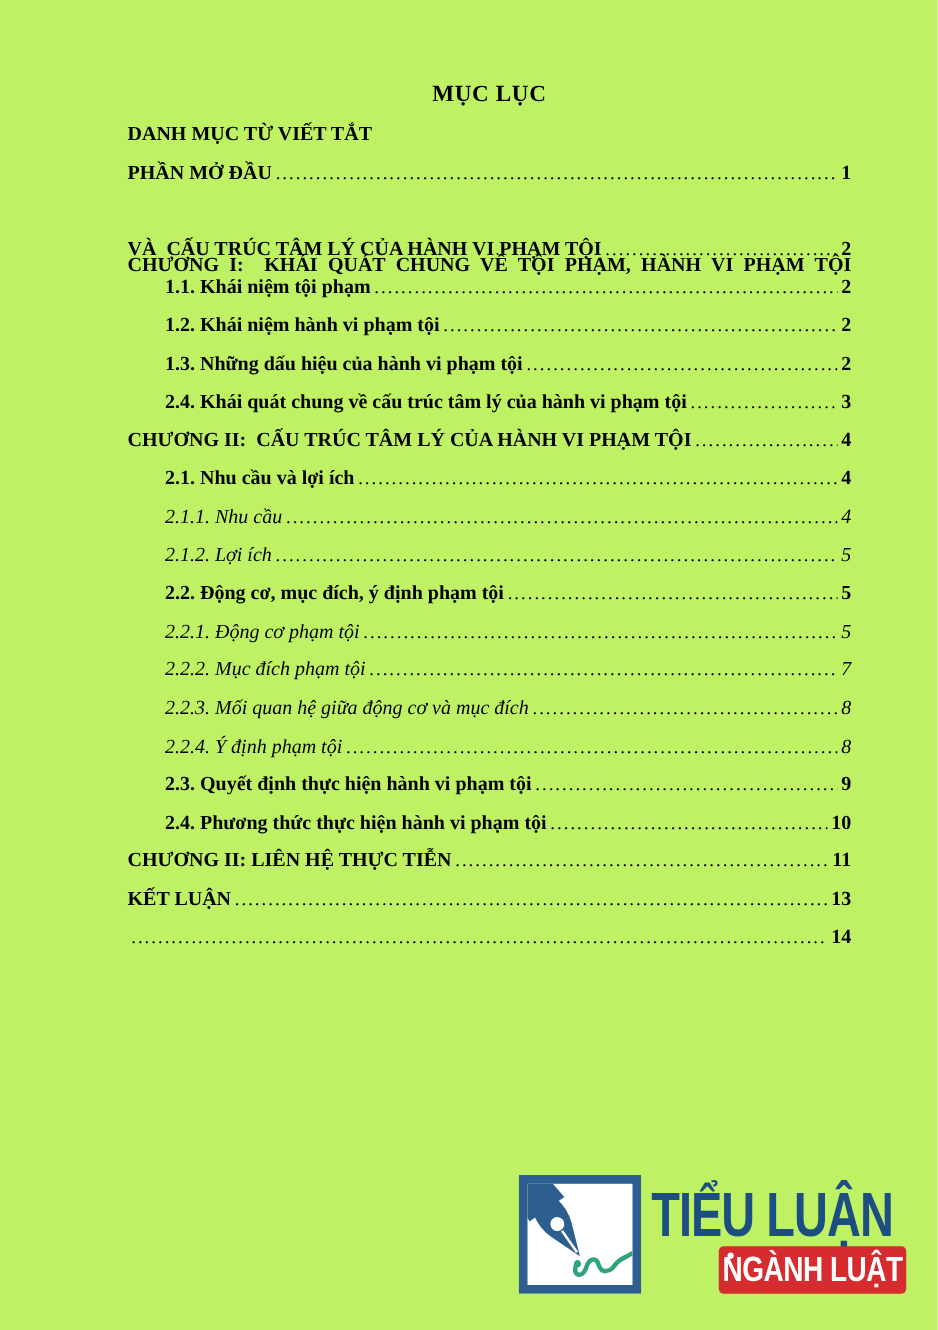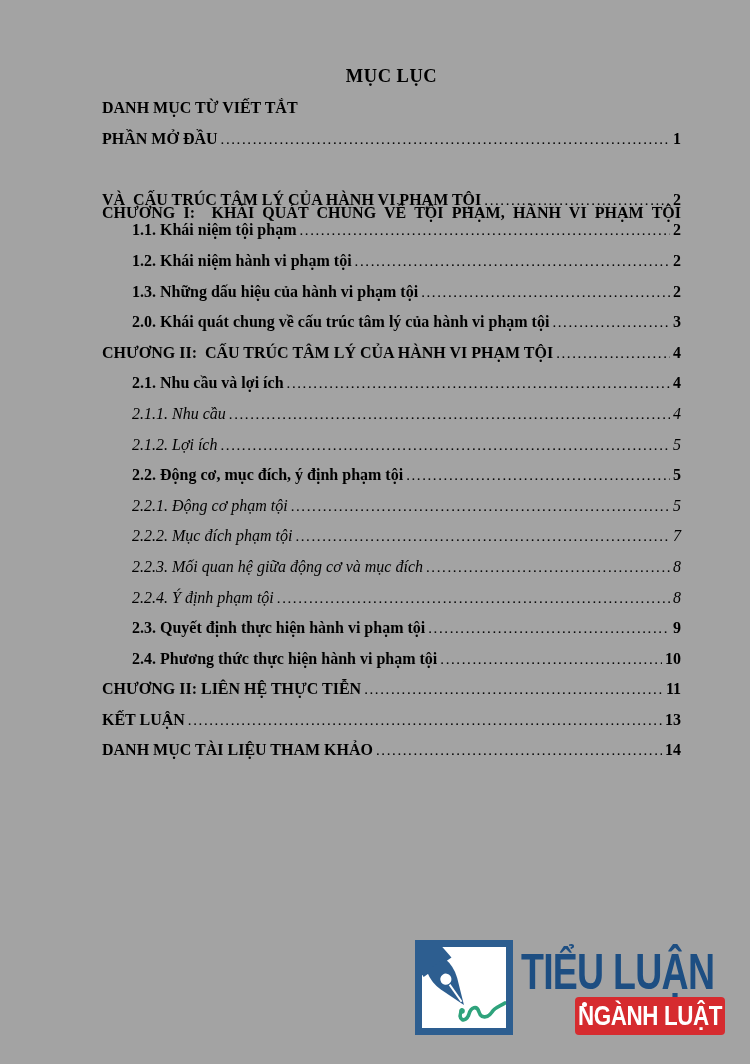--- a/index.html
+++ b/index.html
@@ -1,21 +1,21 @@
 <!DOCTYPE html>
 <html style="--blue: #2d5e90; --blue_dark: #1d4e82; --red: #d62b2f; --green: #2fa37c;"><head>
 <meta charset="utf-8">
 <style>
   html, body { margin:0; padding:0; }
   body {
     width:750px; height:1064px; background:#ffffff; position:relative;
     font-family:"Liberation Serif", serif; color:#000;
     overflow:hidden;
   }
-  .page { position:absolute; inset:0; background:#a3a3a3; }
+  .page { position:absolute; inset:0; background:#bef264; }
 
   .doc-title {
     position:absolute; left:102px; top:61px; width:579px;
     text-align:center; font-weight:bold; font-size:18.5px; line-height:31px;
     letter-spacing:0.5px;
   }
 
   .toc { position:absolute; left:102px; top:93px; width:579px; }
   .toc-row {
     display:flex; align-items:baseline;
@@ -96,21 +96,21 @@
         <span class="toc-label">1.2. Khái niệm hành vi phạm tội</span>
         <span class="toc-dots"></span>
         <span class="toc-page">2</span>
       </div>
       <div class="toc-row level1 bold">
         <span class="toc-label">1.3. Những dấu hiệu của hành vi phạm tội</span>
         <span class="toc-dots"></span>
         <span class="toc-page">2</span>
       </div>
       <div class="toc-row level1 bold">
-        <span class="toc-label">2.0. Khái quát chung về cấu trúc tâm lý của hành vi phạm tội</span>
+        <span class="toc-label">2.4. Khái quát chung về cấu trúc tâm lý của hành vi phạm tội</span>
         <span class="toc-dots"></span>
         <span class="toc-page">3</span>
       </div>
       <div class="toc-row level0 bold">
         <span class="toc-label">CHƯƠNG II:&nbsp; CẤU TRÚC TÂM LÝ CỦA HÀNH VI PHẠM TỘI</span>
         <span class="toc-dots"></span>
         <span class="toc-page">4</span>
       </div>
       <div class="toc-row level1 bold">
         <span class="toc-label">2.1. Nhu cầu và lợi ích</span>
@@ -166,21 +166,20 @@
         <span class="toc-label">CHƯƠNG II: LIÊN HỆ THỰC TIỄN</span>
         <span class="toc-dots"></span>
         <span class="toc-page">11</span>
       </div>
       <div class="toc-row level0 bold">
         <span class="toc-label">KẾT LUẬN</span>
         <span class="toc-dots"></span>
         <span class="toc-page">13</span>
       </div>
       <div class="toc-row level0 bold">
-        <span class="toc-label">DANH MỤC TÀI LIỆU THAM KHẢO</span>
         <span class="toc-dots"></span>
         <span class="toc-page">14</span>
       </div>
     </div>
 
   <div class="logo">
     <div class="logo-mark">
       <svg width="98" height="95" viewBox="0 0 98 95" xmlns="http://www.w3.org/2000/svg">
         <defs>
           <clipPath id="sq">

